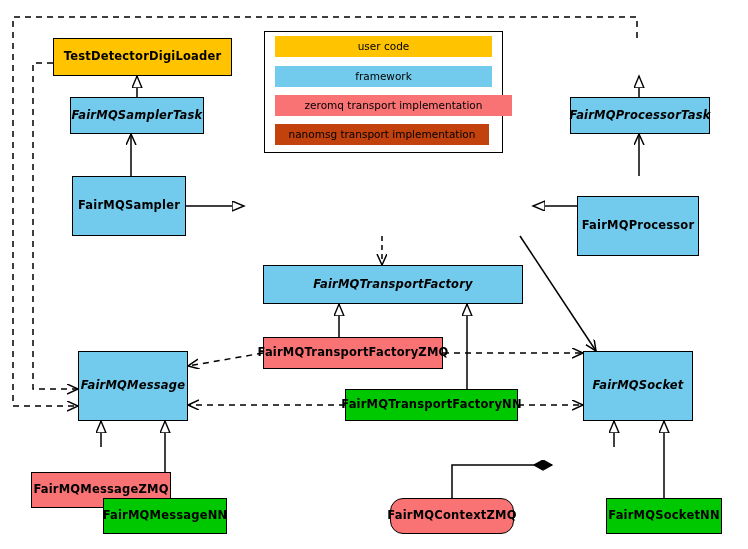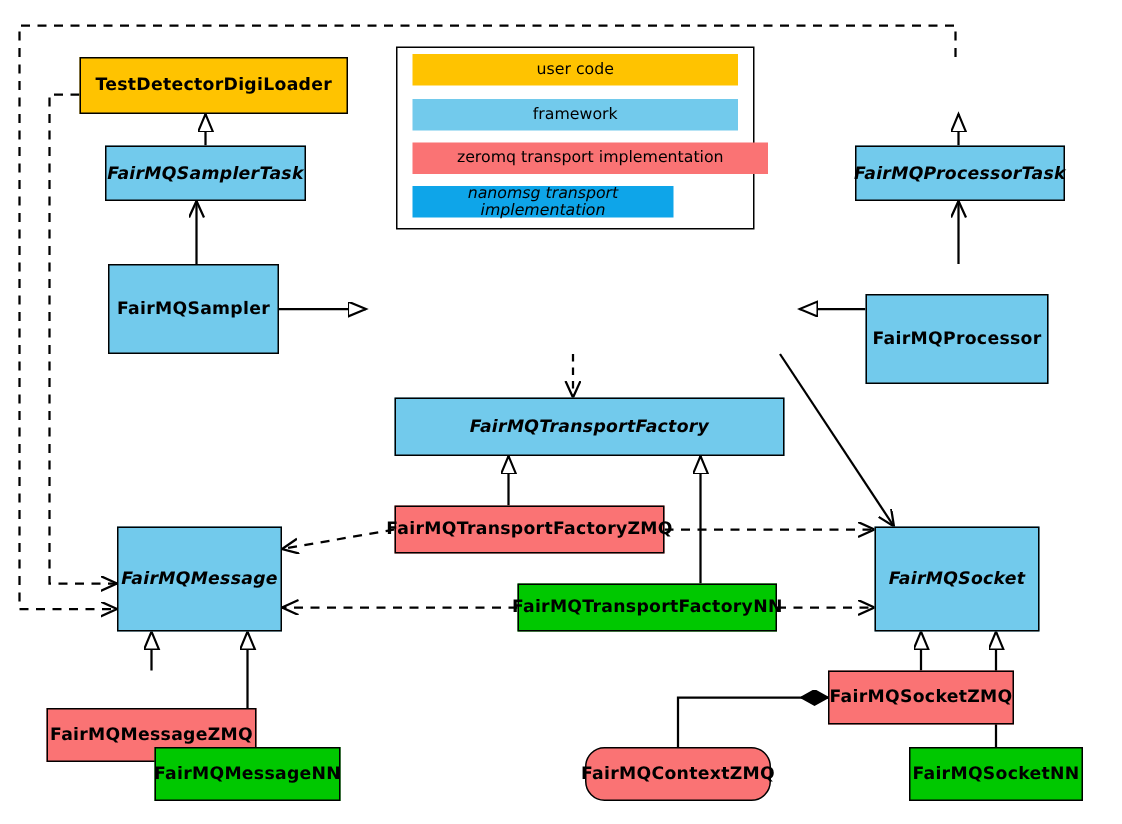--- a/index.html
+++ b/index.html
@@ -151,33 +151,32 @@
   <div id="legend-box" style="left: 264px; top: 31px; width: 239px; height: 122px;"></div>
   <div class="legend-row" style="left: 275px; top: 36px; width: 217px; height: 21px; background: rgb(255, 195, 0);">
     <span>user code</span>
   </div>
   <div class="legend-row" style="left: 275px; top: 66px; width: 217px; height: 21px; background: rgb(114, 202, 236);">
     <span>framework</span>
   </div>
   <div class="legend-row" style="left: 275px; top: 95px; width: 237px; height: 21px; background: rgb(250, 115, 116);">
     <span>zeromq transport implementation</span>
   </div>
-  <div class="legend-row" style="left: 275px; top: 124px; width: 174px; height: 21px; background: #0ea5e9; font-style: italic;">
+  <div class="legend-row" style="left: 275px; top: 124px; width: 214px; height: 21px; background: #c2410c;">
     <span>nanomsg transport implementation</span>
   </div>
 
   <div class="node c-user" style="left: 53px; top: 38px; width: 179px; height: 38px;">TestDetectorDigiLoader</div>
   <div class="node c-framework abstract" style="left: 70px; top: 97px; width: 134px; height: 37px;">FairMQSamplerTask</div>
   <div class="node c-framework abstract" style="left: 570px; top: 97px; width: 140px; height: 37px;">FairMQProcessorTask</div>
   <div class="node c-framework" style="left: 72px; top: 176px; width: 114px; height: 60px;">FairMQSampler</div>
   <div class="node c-framework" style="left: 577px; top: 176px; width: 122px; height: 60px; margin-top: 20px;">FairMQProcessor</div>
   <div class="node c-framework abstract" style="left: 263px; top: 265px; width: 260px; height: 39px;">FairMQTransportFactory</div>
   <div class="node c-zmq" style="left: 263px; top: 337px; width: 180px; height: 32px;">FairMQTransportFactoryZMQ</div>
   <div class="node c-nn" style="left: 345px; top: 389px; width: 173px; height: 32px;">FairMQTransportFactoryNN</div>
   <div class="node c-framework abstract" style="left: 78px; top: 351px; width: 110px; height: 70px;">FairMQMessage</div>
   <div class="node c-framework abstract" style="left: 583px; top: 351px; width: 110px; height: 70px;">FairMQSocket</div>
   <div class="node c-zmq" style="left: 31px; top: 472px; width: 140px; height: 36px; text-align: right;">FairMQMessageZMQ</div>
   <div class="node c-nn" style="left: 103px; top: 498px; width: 124px; height: 36px;">FairMQMessageNN</div>
-  <div class="node c-zmq" style="left: 552px; top: 447px; width: 124px; height: 36px;">FairMQSocketZMQ</div>
   <div class="node c-zmq" style="left: 390px; top: 498px; width: 124px; height: 36px; border-radius: 13px;">FairMQContextZMQ</div>
   <div class="node c-nn" style="left: 606px; top: 498px; width: 116px; height: 36px;">FairMQSocketNN</div>
 
 </div>
 
 </body></html>

